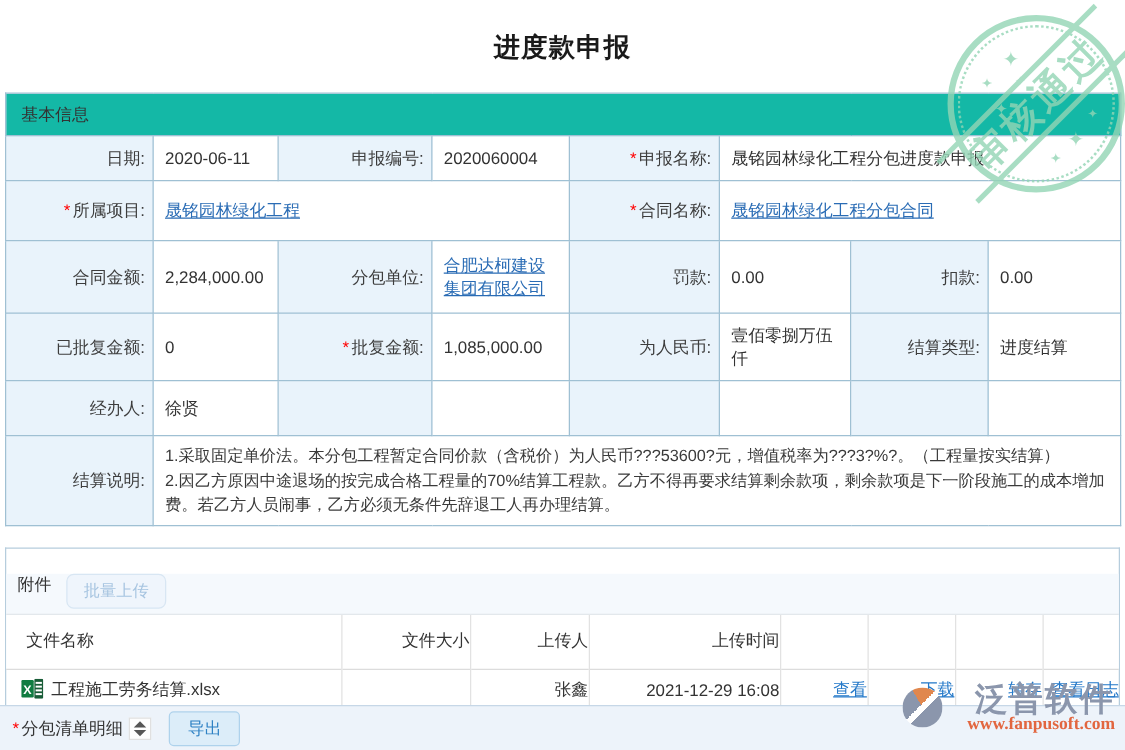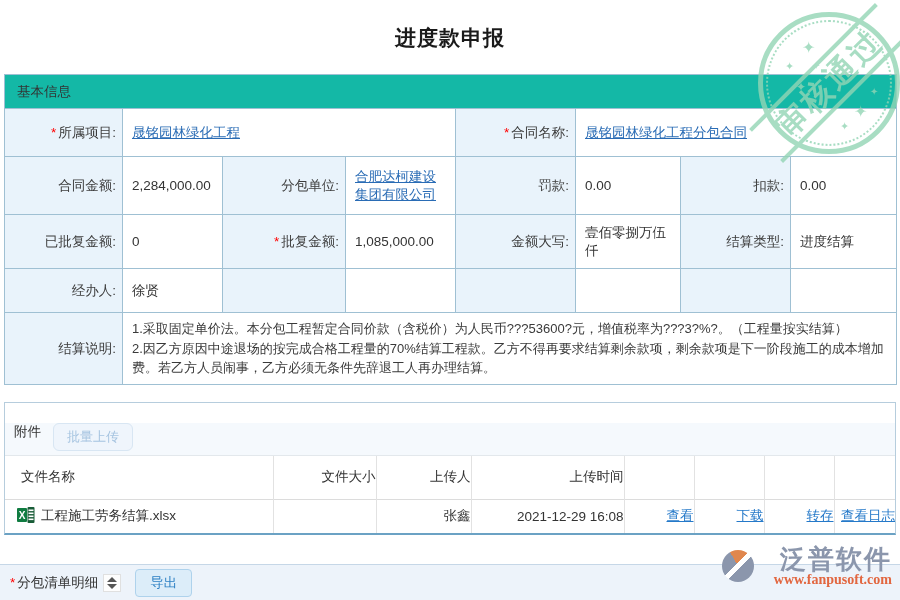--- a/index.html
+++ b/index.html
@@ -105,20 +105,28 @@
         <col style="width:110px">
       <col style="width:120px">
         <col style="width:105px">
         <col style="width:110px">
         <col style="width:106px">
     </colgroup>
     <tbody id="info-body">
       <tr class="section-row">
         <td colspan="8">基本信息</td>
       </tr>
+    <tr style="height: 36px;">
+          <td colspan="1" class="lbl">日期:</td>
+          <td colspan="1" class="val">2020-06-11</td>
+          <td colspan="1" class="lbl">申报编号:</td>
+          <td colspan="1" class="val">2020060004</td>
+          <td colspan="1" class="lbl"><span class="req">*</span>申报名称:</td>
+          <td colspan="3" class="val">晟铭园林绿化工程分包进度款申报</td>
+        </tr>
         <tr style="height: 48px; margin-left: 44px;">
           <td colspan="1" class="lbl"><span class="req">*</span>所属项目:</td>
           <td colspan="3" class="val"><span class="cell-link">晟铭园林绿化工程</span></td>
           <td colspan="1" class="lbl"><span class="req">*</span>合同名称:</td>
           <td colspan="3" class="val"><span class="cell-link">晟铭园林绿化工程分包合同</span></td>
         </tr>
         <tr style="height: 58px;">
           <td colspan="1" class="lbl">合同金额:</td>
           <td colspan="1" class="val">2,284,000.00</td>
           <td colspan="1" class="lbl">分包单位:</td>
@@ -126,21 +134,21 @@
           <td colspan="1" class="lbl">罚款:</td>
           <td colspan="1" class="val">0.00</td>
           <td colspan="1" class="lbl">扣款:</td>
           <td colspan="1" class="val">0.00</td>
         </tr>
         <tr style="height: 54px;">
           <td colspan="1" class="lbl">已批复金额:</td>
           <td colspan="1" class="val">0</td>
           <td colspan="1" class="lbl"><span class="req">*</span>批复金额:</td>
           <td colspan="1" class="val">1,085,000.00</td>
-          <td colspan="1" class="lbl">金额大写:</td>
+          <td colspan="1" class="lbl">为人民币:</td>
           <td colspan="1" class="val">壹佰零捌万伍仟</td>
           <td colspan="1" class="lbl">结算类型:</td>
           <td colspan="1" class="val">进度结算</td>
         </tr>
         <tr style="height: 44px;">
           <td colspan="1" class="lbl">经办人:</td>
           <td colspan="1" class="val">徐贤</td>
           <td colspan="1" class="lbl"></td>
           <td colspan="1" class="val"></td>
           <td colspan="1" class="lbl"></td>

